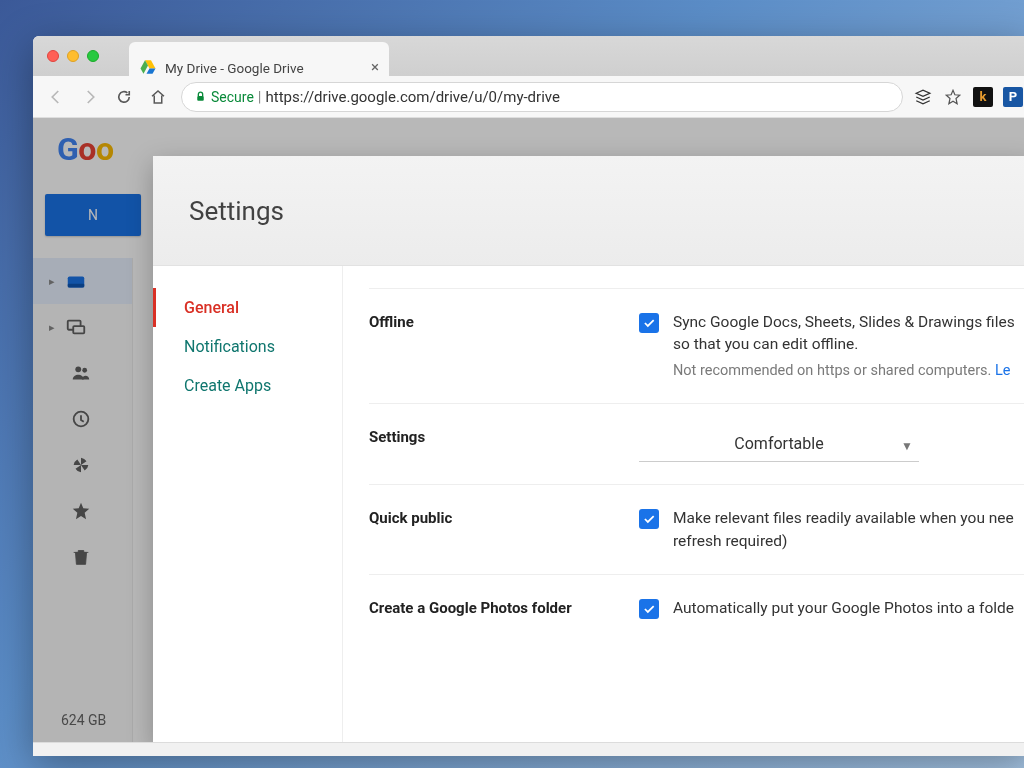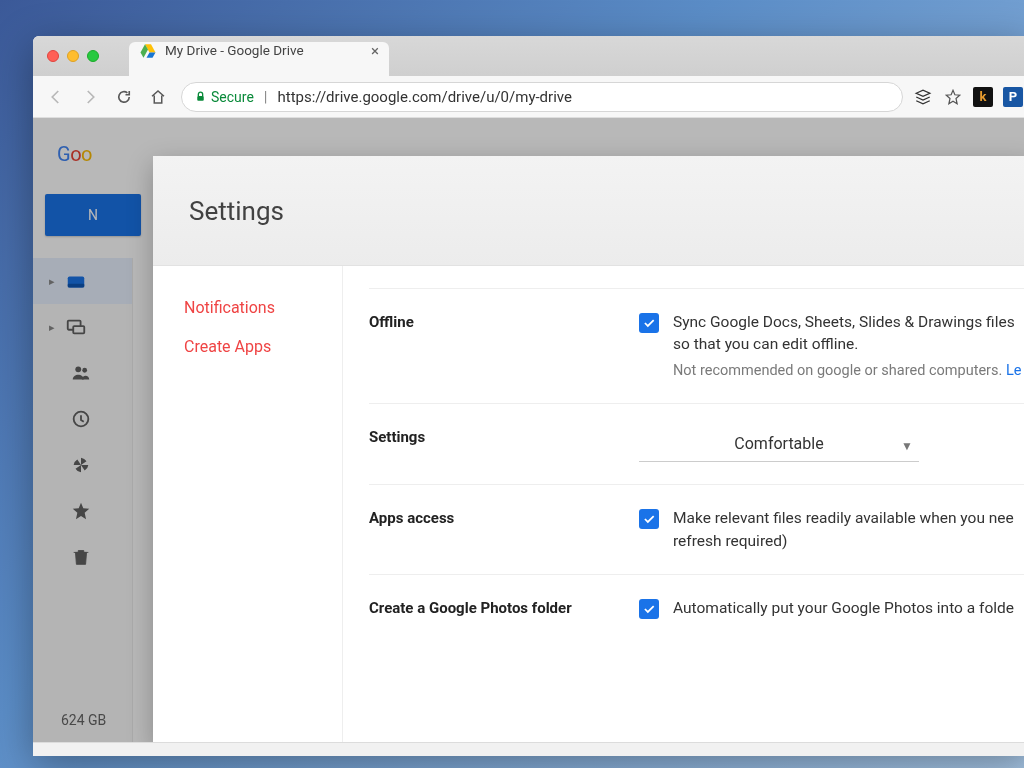--- a/index.html
+++ b/index.html
@@ -27,21 +27,21 @@
   .tl { width: 12px; height: 12px; border-radius: 50%; }
   .tl.red { background:#ff5f56; border:1px solid #e0443e; }
   .tl.yellow { background:#ffbd2e; border:1px solid #dea123; }
   .tl.green { background:#27c93f; border:1px solid #1aab29; }
 
   .tab {
     margin-left: 88px;
     height: 34px;
     background: #f7f7f7;
     border-radius: 6px 6px 0 0;
-    display: flex; align-items: flex-start;
+    display: flex; align-items: flex-end;
     padding: 0 10px 0 10px;
     min-width: 260px;
     gap: 8px;
     font-size: 13.5px; color:#444;
     position: relative;
     margin-top: 43px;
   }
   .tab::before, .tab::after {
     content:""; position:absolute; bottom:0; width:10px; height:10px;
   }
@@ -64,34 +64,33 @@
     flex: 1;
     height: 30px;
     border: 1px solid #d6d6d6;
     border-radius: 16px;
     background:#fff;
     display:flex; align-items:center;
     padding: 12px 12px;
     font-size: 15px;
     color:#333;
     margin: 0 6px 0 4px;
-    gap: 6px;
   }
   .secure { color:#0a8a3a; font-size:14px; display:flex; align-items:center; gap:4px; }
   .url-sep { color:#888; margin: 0 4px; }
   .url { color:#333; }
   .ext-icons { display:flex; align-items:center; gap:10px; padding-right:2px; }
   .ext { width:20px; height:20px; display:flex; align-items:center; justify-content:center; font-size:15px; }
 
   
   .drive-bg {
     position: absolute; top: 82px; left: 0; right: 0; bottom: 0;
     background:#fff;
   }
-  .drive-logo { position:absolute; top: 24px; left: 24px; font-size:20px; font-weight:400; letter-spacing:-0.5px; }
+  .drive-logo { position:absolute; top: 12px; left: 24px; font-size:32px; font-weight:700; letter-spacing:-0.5px; }
   .g1{color:#4285F4}.g2{color:#EA4335}.g3{color:#FBBC05}
   .drive-new { position:absolute; top:76px; left:12px; width:96px; height:42px; background:#1a73e8; color:#fff; display:flex; align-items:center; justify-content:center; font-size:14px; border-radius:2px; box-shadow:0 1px 2px rgba(0,0,0,.2); }
   .drive-sidebar { position:absolute; top:140px; left:0; width:100px; bottom:0; background:#fafafa; border-right:1px solid #ececec; }
   .ds-item { height:46px; display:flex; align-items:center; padding-left:16px; color:#616161; gap:10px; font-size:20px; }
   .ds-item.sel { background:#e8f0fe; color:#1a73e8; }
   .ds-chev { font-size:11px; color:#888; }
   .drive-storage { position:absolute; left:28px; bottom:28px; font-size:14px; color:#666; }
   .scrim { position:absolute; inset:0; top:82px; background:rgba(0,0,0,0.28); }
 
   
@@ -103,21 +102,21 @@
   }
   .settings-header {
     height: 110px;
     background: linear-gradient(#f3f3f3,#ececec);
     border-bottom:1px solid #e2e2e2;
     display:flex; align-items:center; padding-left:36px;
     font-size:26px; color:#424242;
   }
   .settings-body { display:flex; height: calc(100% - 110px); }
   .settings-nav { width:190px; border-right:1px solid #eee; padding-top:22px; }
-  .sn-item { padding: 10px 28px; font-size:16px; color:#ef4444; cursor:pointer; border-left:3px solid transparent; }
+  .sn-item { padding: 10px 28px; font-size:16px; color:#0f766e; cursor:pointer; border-left:3px solid transparent; }
   .sn-item.active { color:#d93025; border-left-color:#d93025; font-weight:500; }
   .settings-content { flex:1; padding: 22px 0 0 26px; overflow:hidden; }
   .row { display:flex; align-items:flex-start; padding: 22px 0; border-top:1px solid #eee; }
   .row:first-child { border-top:1px solid #eee; }
   .row-label { width: 270px; font-size:15px; font-weight:700; color:#222; padding-top:2px; }
   .row-ctrl { flex:1; display:flex; align-items:flex-start; gap:14px; font-size:15.5px; color:#333; line-height:1.45; padding-right:8px; }
   .cbox { width:20px; height:20px; background:#1a73e8; border-radius:3px; flex-shrink:0; display:flex; align-items:center; justify-content:center; margin-top:2px; }
   .cbox svg { stroke:#fff; stroke-width:3; fill:none; }
   .sub { color:#7a7a7a; font-size:14.5px; margin-top:4px; }
   .link { color:#1a73e8;text-align:right; }
@@ -253,52 +252,53 @@
       <div class="drive-storage">624 GB</div>
     </div>
   </div>
 
   <div class="scrim"></div>
 
   <div class="settings-panel">
     <div class="settings-header">Settings</div>
     <div class="settings-body">
       <div class="settings-nav">
+        <div class="sn-item active">General</div>
         <div class="sn-item">Notifications</div>
         <div class="sn-item">Create Apps</div>
       </div>
       <div class="settings-content">
 
         <div class="row">
           <div class="row-label">Offline</div>
           <div class="row-ctrl">
             <div class="cbox">
                 <svg width="14" height="14" viewBox="0 0 24 24">
                   <path d="M5 12l5 5L20 7"></path>
                 </svg>
               </div>
             <div>
               <div>Sync Google Docs, Sheets, Slides &amp; Drawings files so that you can edit offline.</div>
-              <div class="sub"><span>Not recommended on google or shared computers.</span> <span class="link">Le</span></div>
+              <div class="sub"><span>Not recommended on https or shared computers.</span> <span class="link">Le</span></div>
             </div>
           </div>
         </div>
 
         <div class="row">
           <div class="row-label">Settings</div>
           <div class="row-ctrl" style="padding-top:0">
             <div class="select">
               <span>Comfortable</span>
               <span class="caret">▼</span>
             </div>
           </div>
         </div>
 
         <div class="row">
-          <div class="row-label">Apps access</div>
+          <div class="row-label">Quick public</div>
           <div class="row-ctrl">
             <div class="cbox">
                 <svg width="14" height="14" viewBox="0 0 24 24">
                   <path d="M5 12l5 5L20 7"></path>
                 </svg>
               </div>
             <div>Make relevant files readily available when you nee refresh required)</div>
           </div>
         </div>
 

